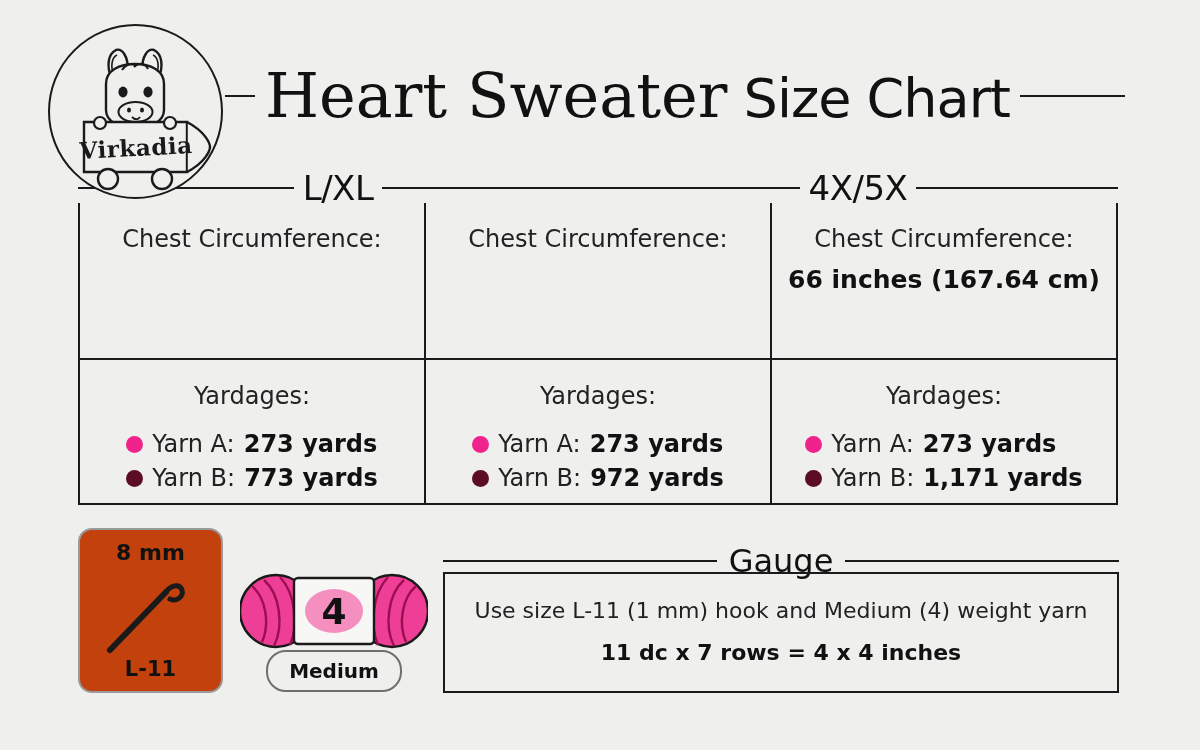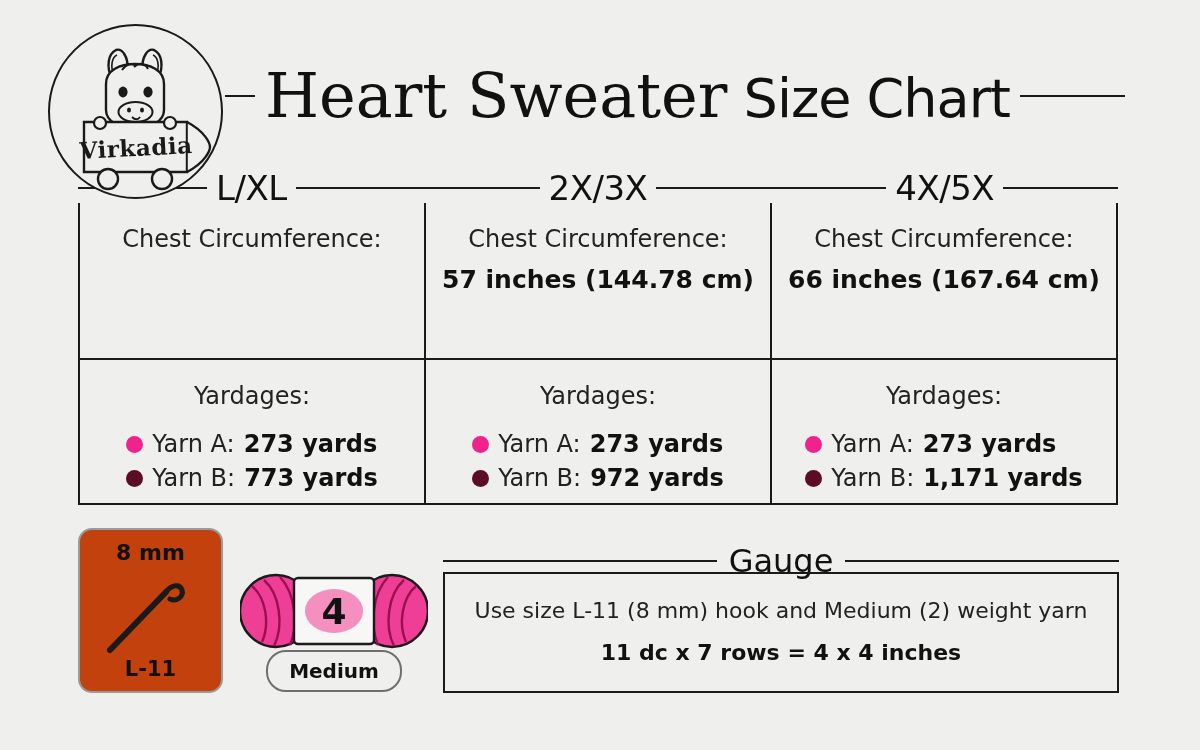--- a/index.html
+++ b/index.html
@@ -258,39 +258,33 @@
 </div>
 
 <div id="header-band">
   <div class="col-head">
     <div class="hrule"></div>
     <div class="label">L/XL</div>
     <div class="hrule"></div>
   </div>
   <div class="col-head">
     <div class="hrule"></div>
-    <div class="label">2X/3X</div>
-    <div class="hrule"></div>
-  </div>
-  <div class="col-head">
-    <div class="hrule"></div>
     <div class="label">4X/5X</div>
     <div class="hrule"></div>
   </div>
 </div>
 
 <div id="size-table">
 
   <div class="trow" id="row-chest">
     <div class="tcell">
       <div class="cell-label">Chest Circumference:</div>
     </div>
     <div class="tcell">
       <div class="cell-label">Chest Circumference:</div>
-      <div class="cell-value">57 inches (144.78 cm)</div>
     </div>
     <div class="tcell">
       <div class="cell-label">Chest Circumference:</div>
       <div class="cell-value">66 inches (167.64 cm)</div>
     </div>
   </div>
 
   <div class="trow" id="row-yard">
 
     <div class="tcell">
@@ -374,15 +368,15 @@
   <div id="weight-num">4</div>
 </div>
 <div id="weight-name-box">Medium</div>
 
 <div id="gauge-head">
   <div class="hrule"></div>
   <div class="label">Gauge</div>
   <div class="hrule"></div>
 </div>
 <div id="gauge-box">
-  <div id="gauge-line1">Use size L-11 (8 mm) hook and Medium (2) weight yarn</div>
+  <div id="gauge-line1">Use size L-11 (1 mm) hook and Medium (4) weight yarn</div>
   <div id="gauge-line2">11 dc x 7 rows = 4 x 4 inches</div>
 </div>
 
 </body></html>

